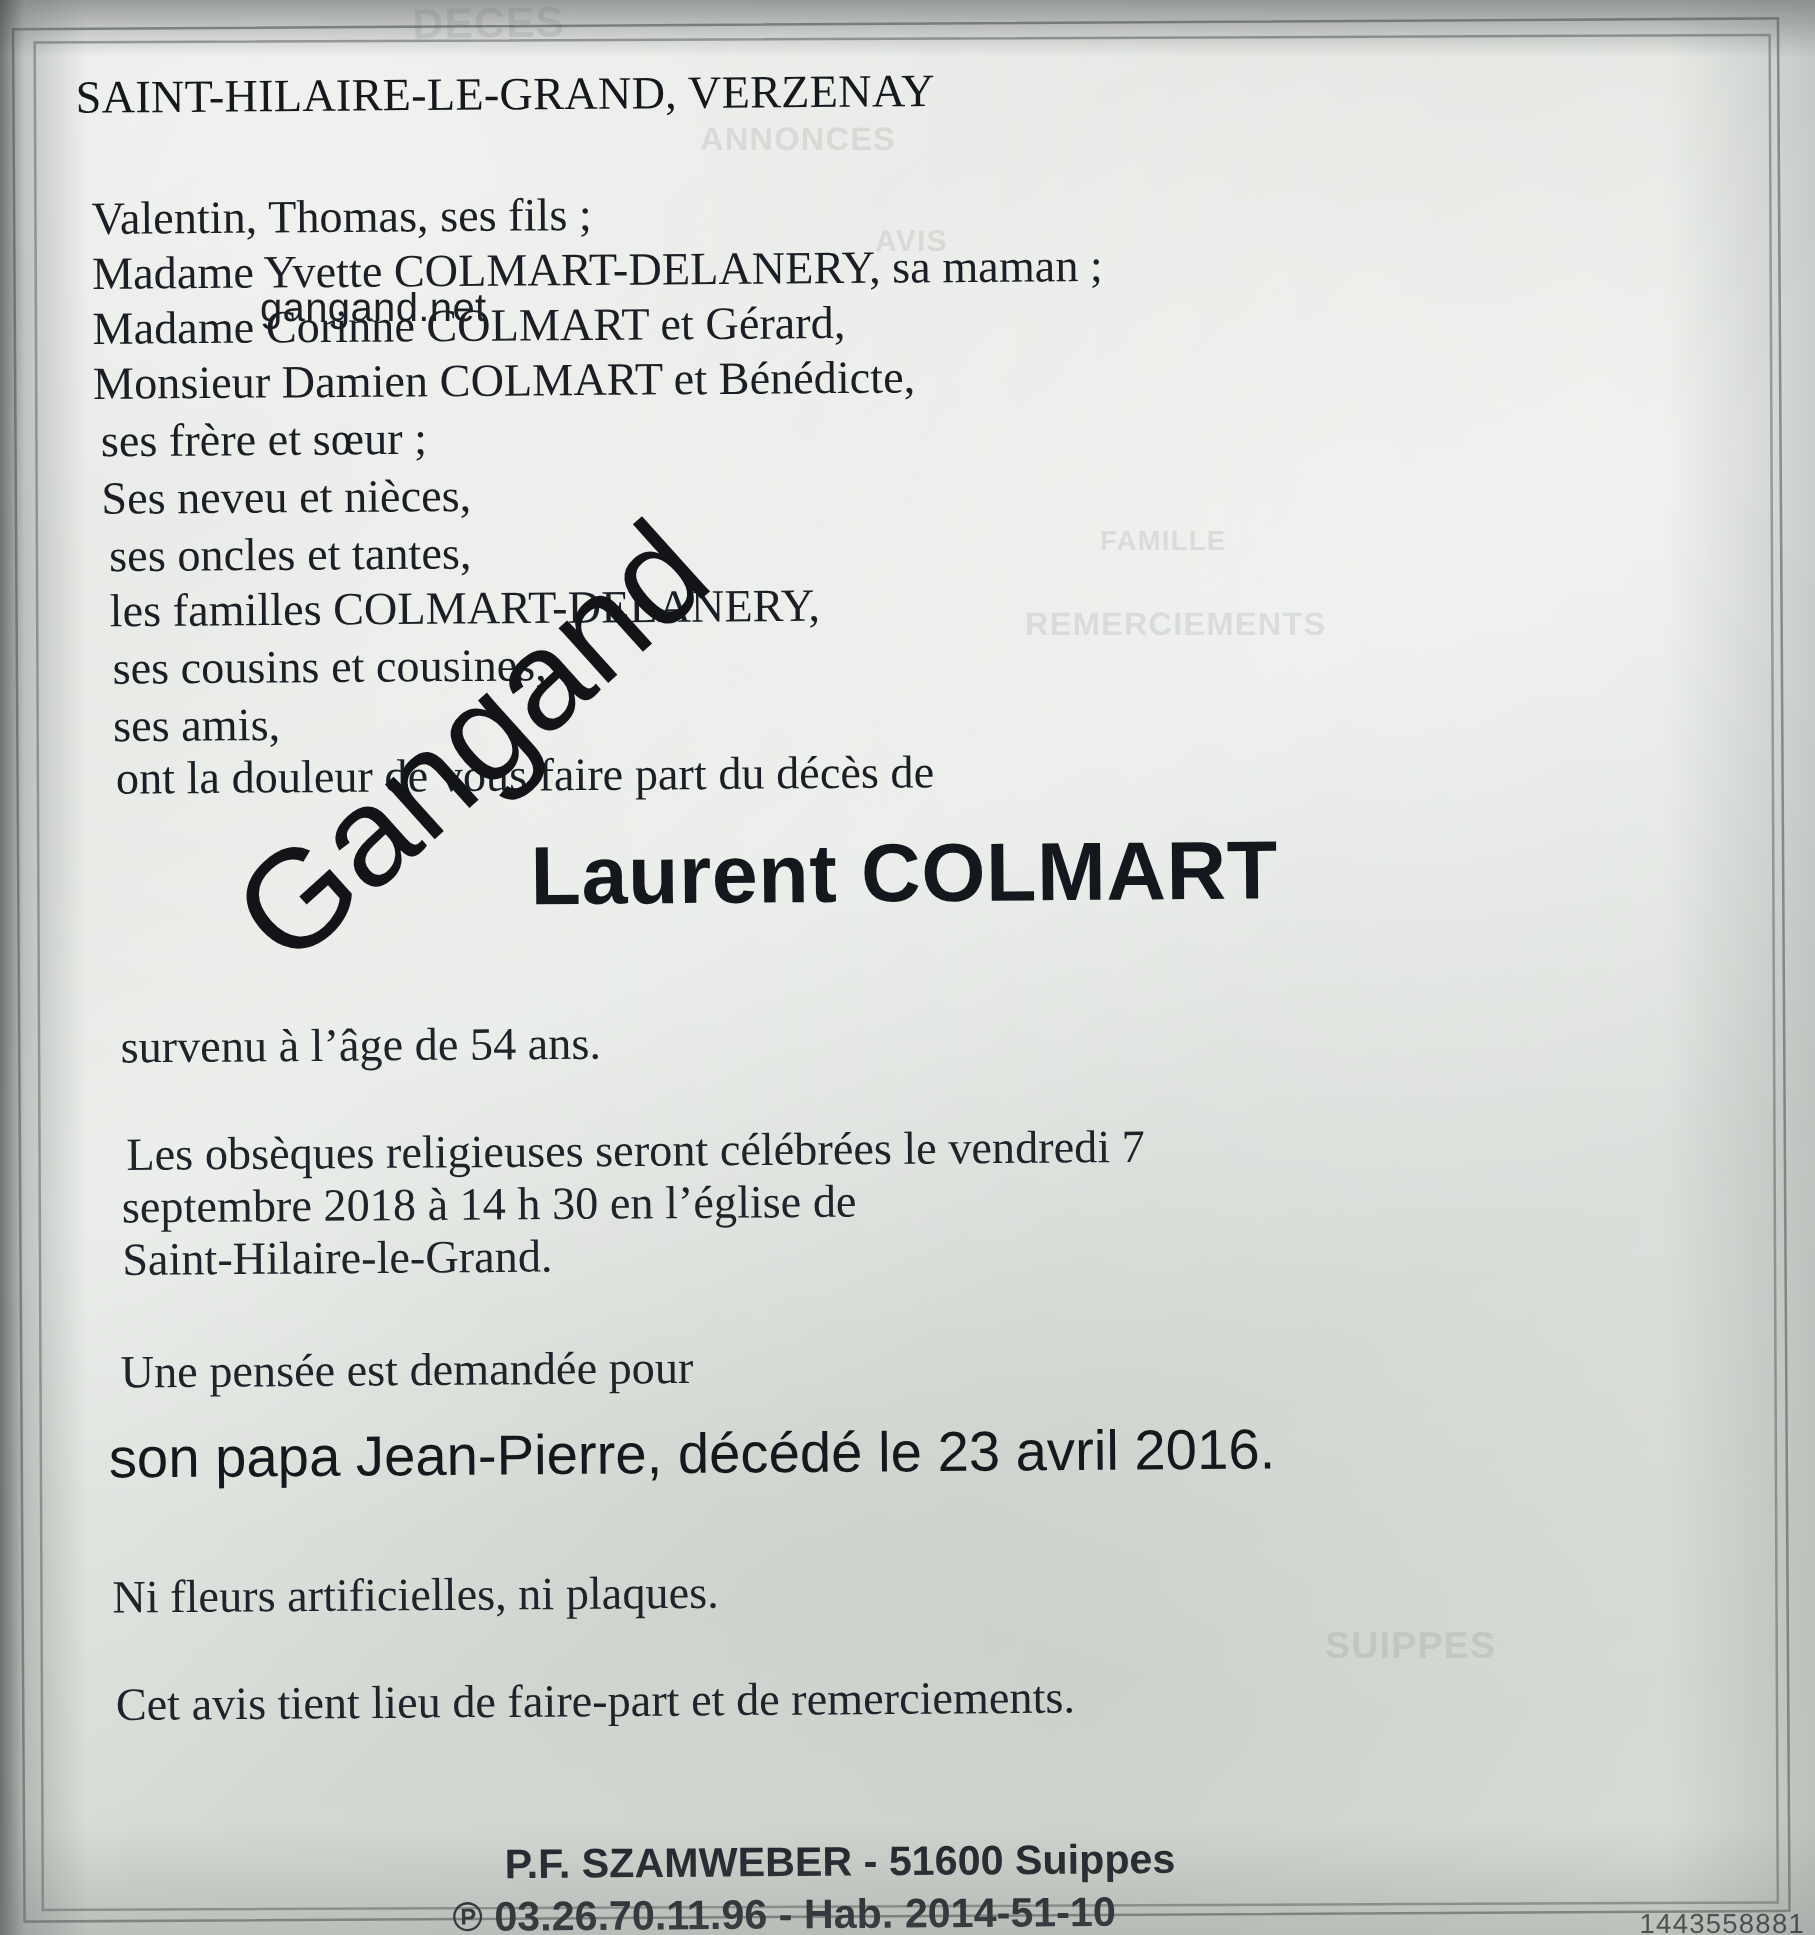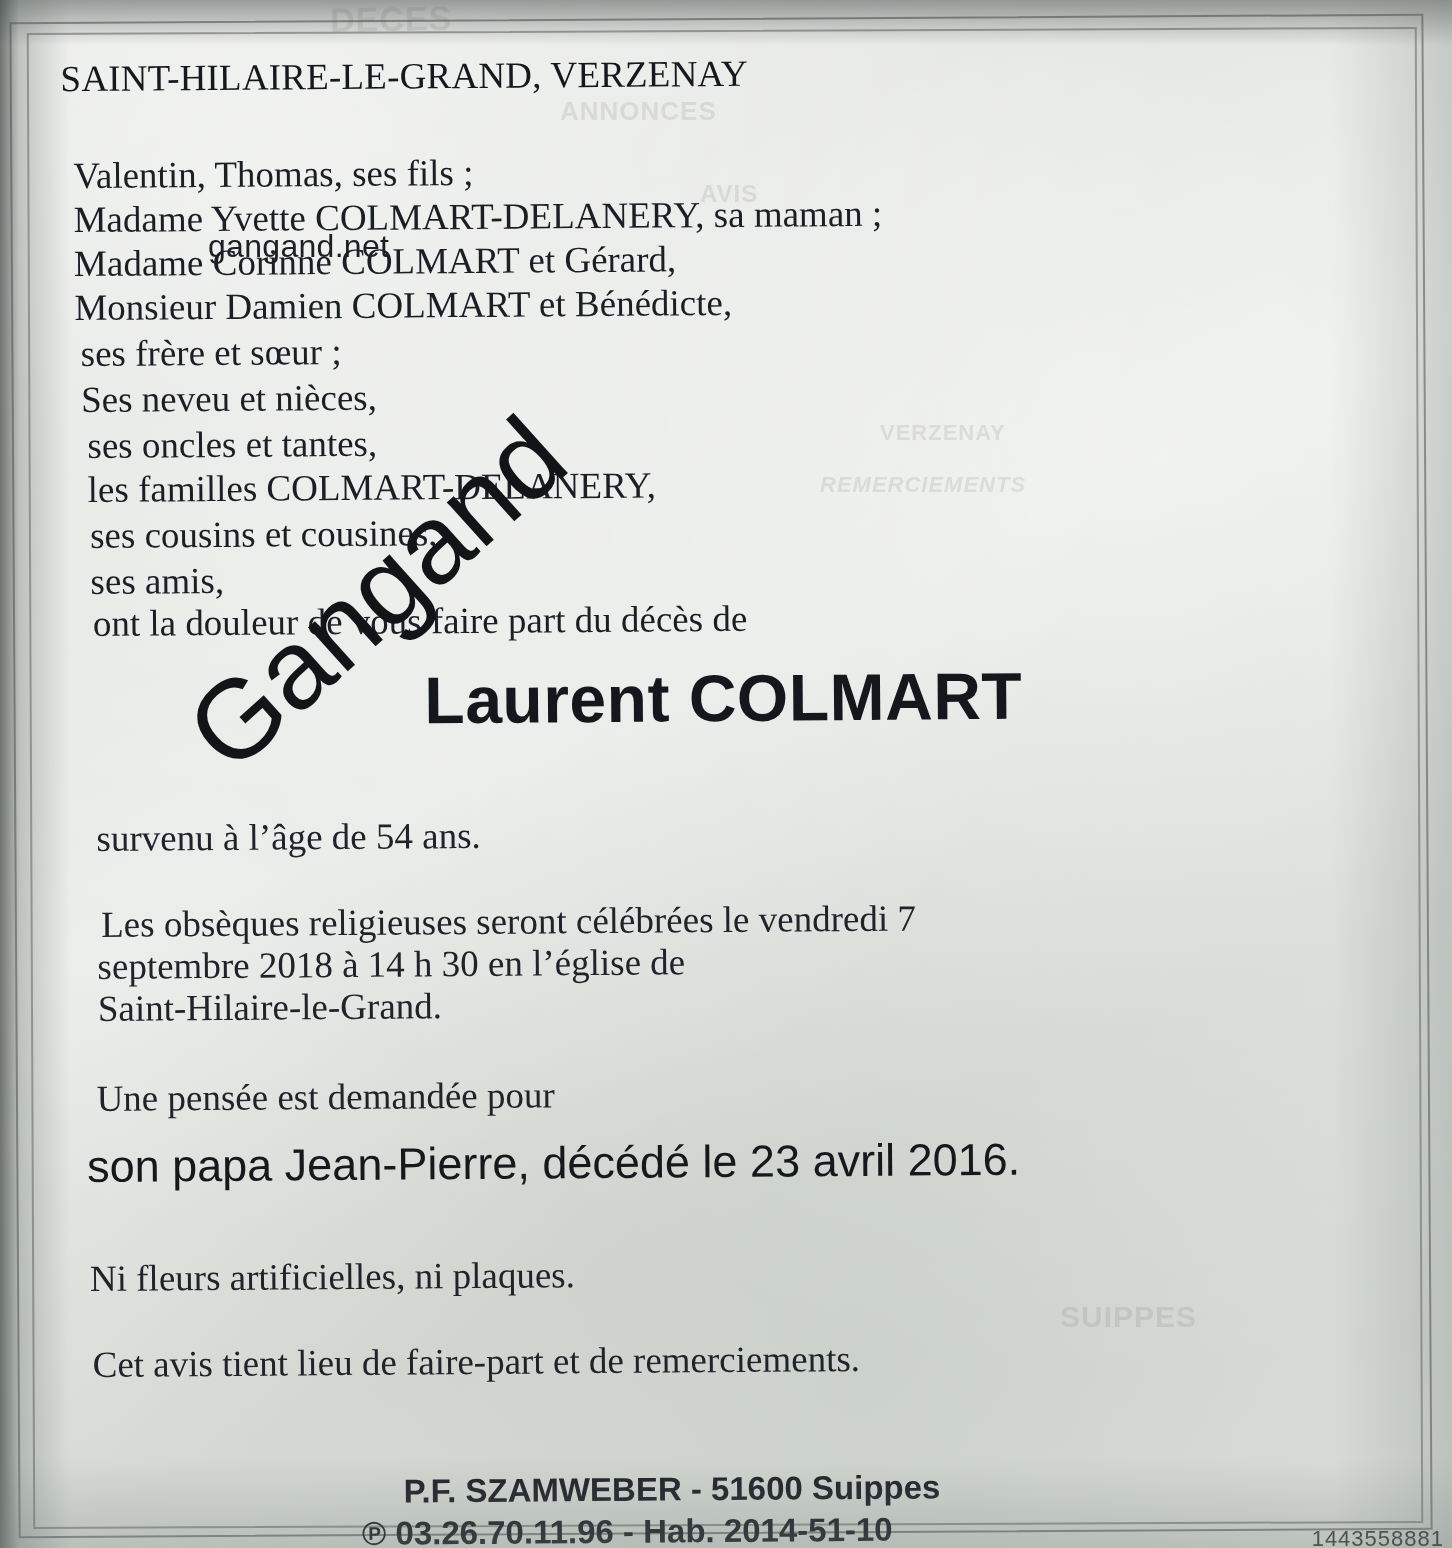--- a/index.html
+++ b/index.html
@@ -33,21 +33,21 @@
     font-weight: bold;
     white-space: nowrap;
     pointer-events: none;
     letter-spacing: 1px;
   }
   .ghost.g1 { top: 0px;   left: 330px; font-size: 34px; transform: rotate(-1deg); }
   .ghost.g2 { top: 96px;  left: 560px; font-size: 26px; }
   .ghost.g3 { top: 180px; left: 700px; font-size: 24px; }
   .ghost.g4 { top: 300px; left: 560px; font-size: 52px; color: rgba(100,112,106,0.18); }
   .ghost.g5 { top: 420px; left: 880px; font-size: 22px; }
-  .ghost.g6 { top: 472px; left: 820px; font-size: 22px; font-style: italic; }
+  .ghost.g6 { top: 484px; left: 820px; font-size: 26px; }
   .ghost.g7 { top: 1190px; left: 380px; font-size: 86px; color: rgba(105,115,110,0.15); }
   .ghost.g8 { top: 1300px; left: 1060px; font-size: 30px; }
 
   
   .edge-shadow-left {
     position: absolute; top: 0; left: 0; width: 70px; height: 1548px;
     background: linear-gradient(90deg, rgba(70,76,74,0.75) 0%, rgba(110,118,114,0.35) 28%, rgba(255,255,255,0) 100%);
   }
   .edge-shadow-top {
     position: absolute; top: 0; left: 0; width: 1452px; height: 46px;
@@ -194,21 +194,21 @@
 </head>
 <body>
 
 <div id="page">
 
   <div class="paper"></div>
 
   <div class="ghost g1">DECES</div>
   <div class="ghost g2">ANNONCES</div>
   <div class="ghost g3">AVIS</div>
-  <div class="ghost g5">VERZENAY</div>
+  <div class="ghost g5">FAMILLE</div>
   <div class="ghost g6">REMERCIEMENTS</div>
   <div class="ghost g8">SUIPPES</div>
 
   <div class="frame-outer"></div>
   <div class="frame-inner"></div>
 
   <div class="content">
 
     <div class="txt locality">SAINT-HILAIRE-LE-GRAND, VERZENAY</div>
 

